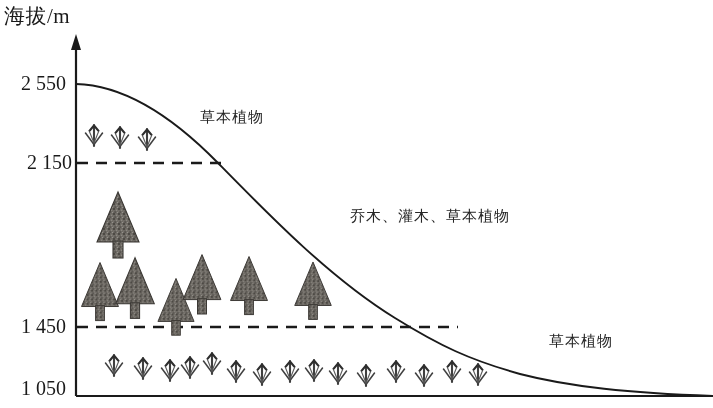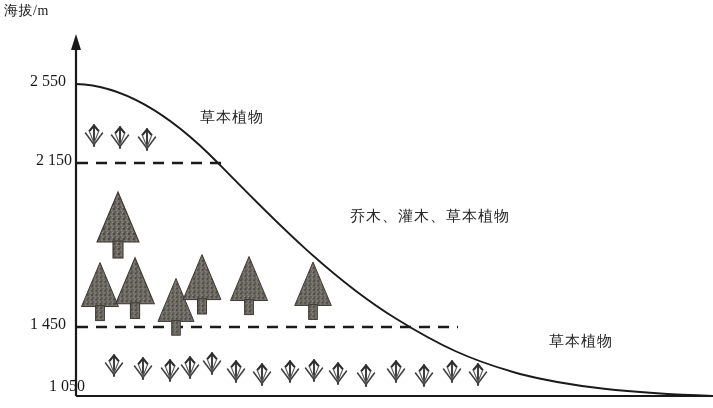--- a/index.html
+++ b/index.html
@@ -21,29 +21,29 @@
     position: absolute;
     left: 0;
     top: 0;
     width: 713px;
     height: 408px;
   }
   .axis-title {
     position: absolute;
     left: 4px;
     top: 2px;
-    font-size: 14px;
+    font-size: 21px;
     color: #1a1a1a;
     letter-spacing: 0.5px;
     white-space: nowrap;
     font-family: "Liberation Serif", "DejaVu Serif", serif;
   }
   .tick-label {
     position: absolute;
-    font-size: 16px;
+    font-size: 20px;
     color: #1a1a1a;
     white-space: nowrap;
     text-align: right;
     width: 66px;
     font-family: "Liberation Serif", "DejaVu Serif", serif;
   }
   .zone-label {
     position: absolute;
     font-size: 15px;
     color: #262626;
@@ -55,21 +55,21 @@
 </head>
 <body>
 
 <div id="figure">
 
   <div class="axis-title">海拔/m</div>
 
   <div class="tick-label" style="left:0px; top:72px;">2 550</div>
   <div class="tick-label" style="left:6px; top:151px;">2 150</div>
   <div class="tick-label" style="left:0px; top:315px;">1 450</div>
-  <div class="tick-label" style="left:0px; top:377px;padding-left:19px;">1 050</div>
+  <div class="tick-label" style="left:0px; top:377px;">1 050</div>
 
   <div class="zone-label" style="left:200px; top:108px;">草本植物</div>
   <div class="zone-label" style="left:341px; top:207px;margin-left:9px;">乔木、灌木、草本植物</div>
   <div class="zone-label" style="left:549px; top:332px;">草本植物</div>
 
   <svg class="layer" viewBox="0 0 713 408">
     <defs>
       <pattern id="treeTexture" width="5" height="5" patternUnits="userSpaceOnUse">
         <rect width="5" height="5" fill="#6e6a64"></rect>
         <circle cx="1" cy="1" r="0.9" fill="#3d3a36"></circle>

